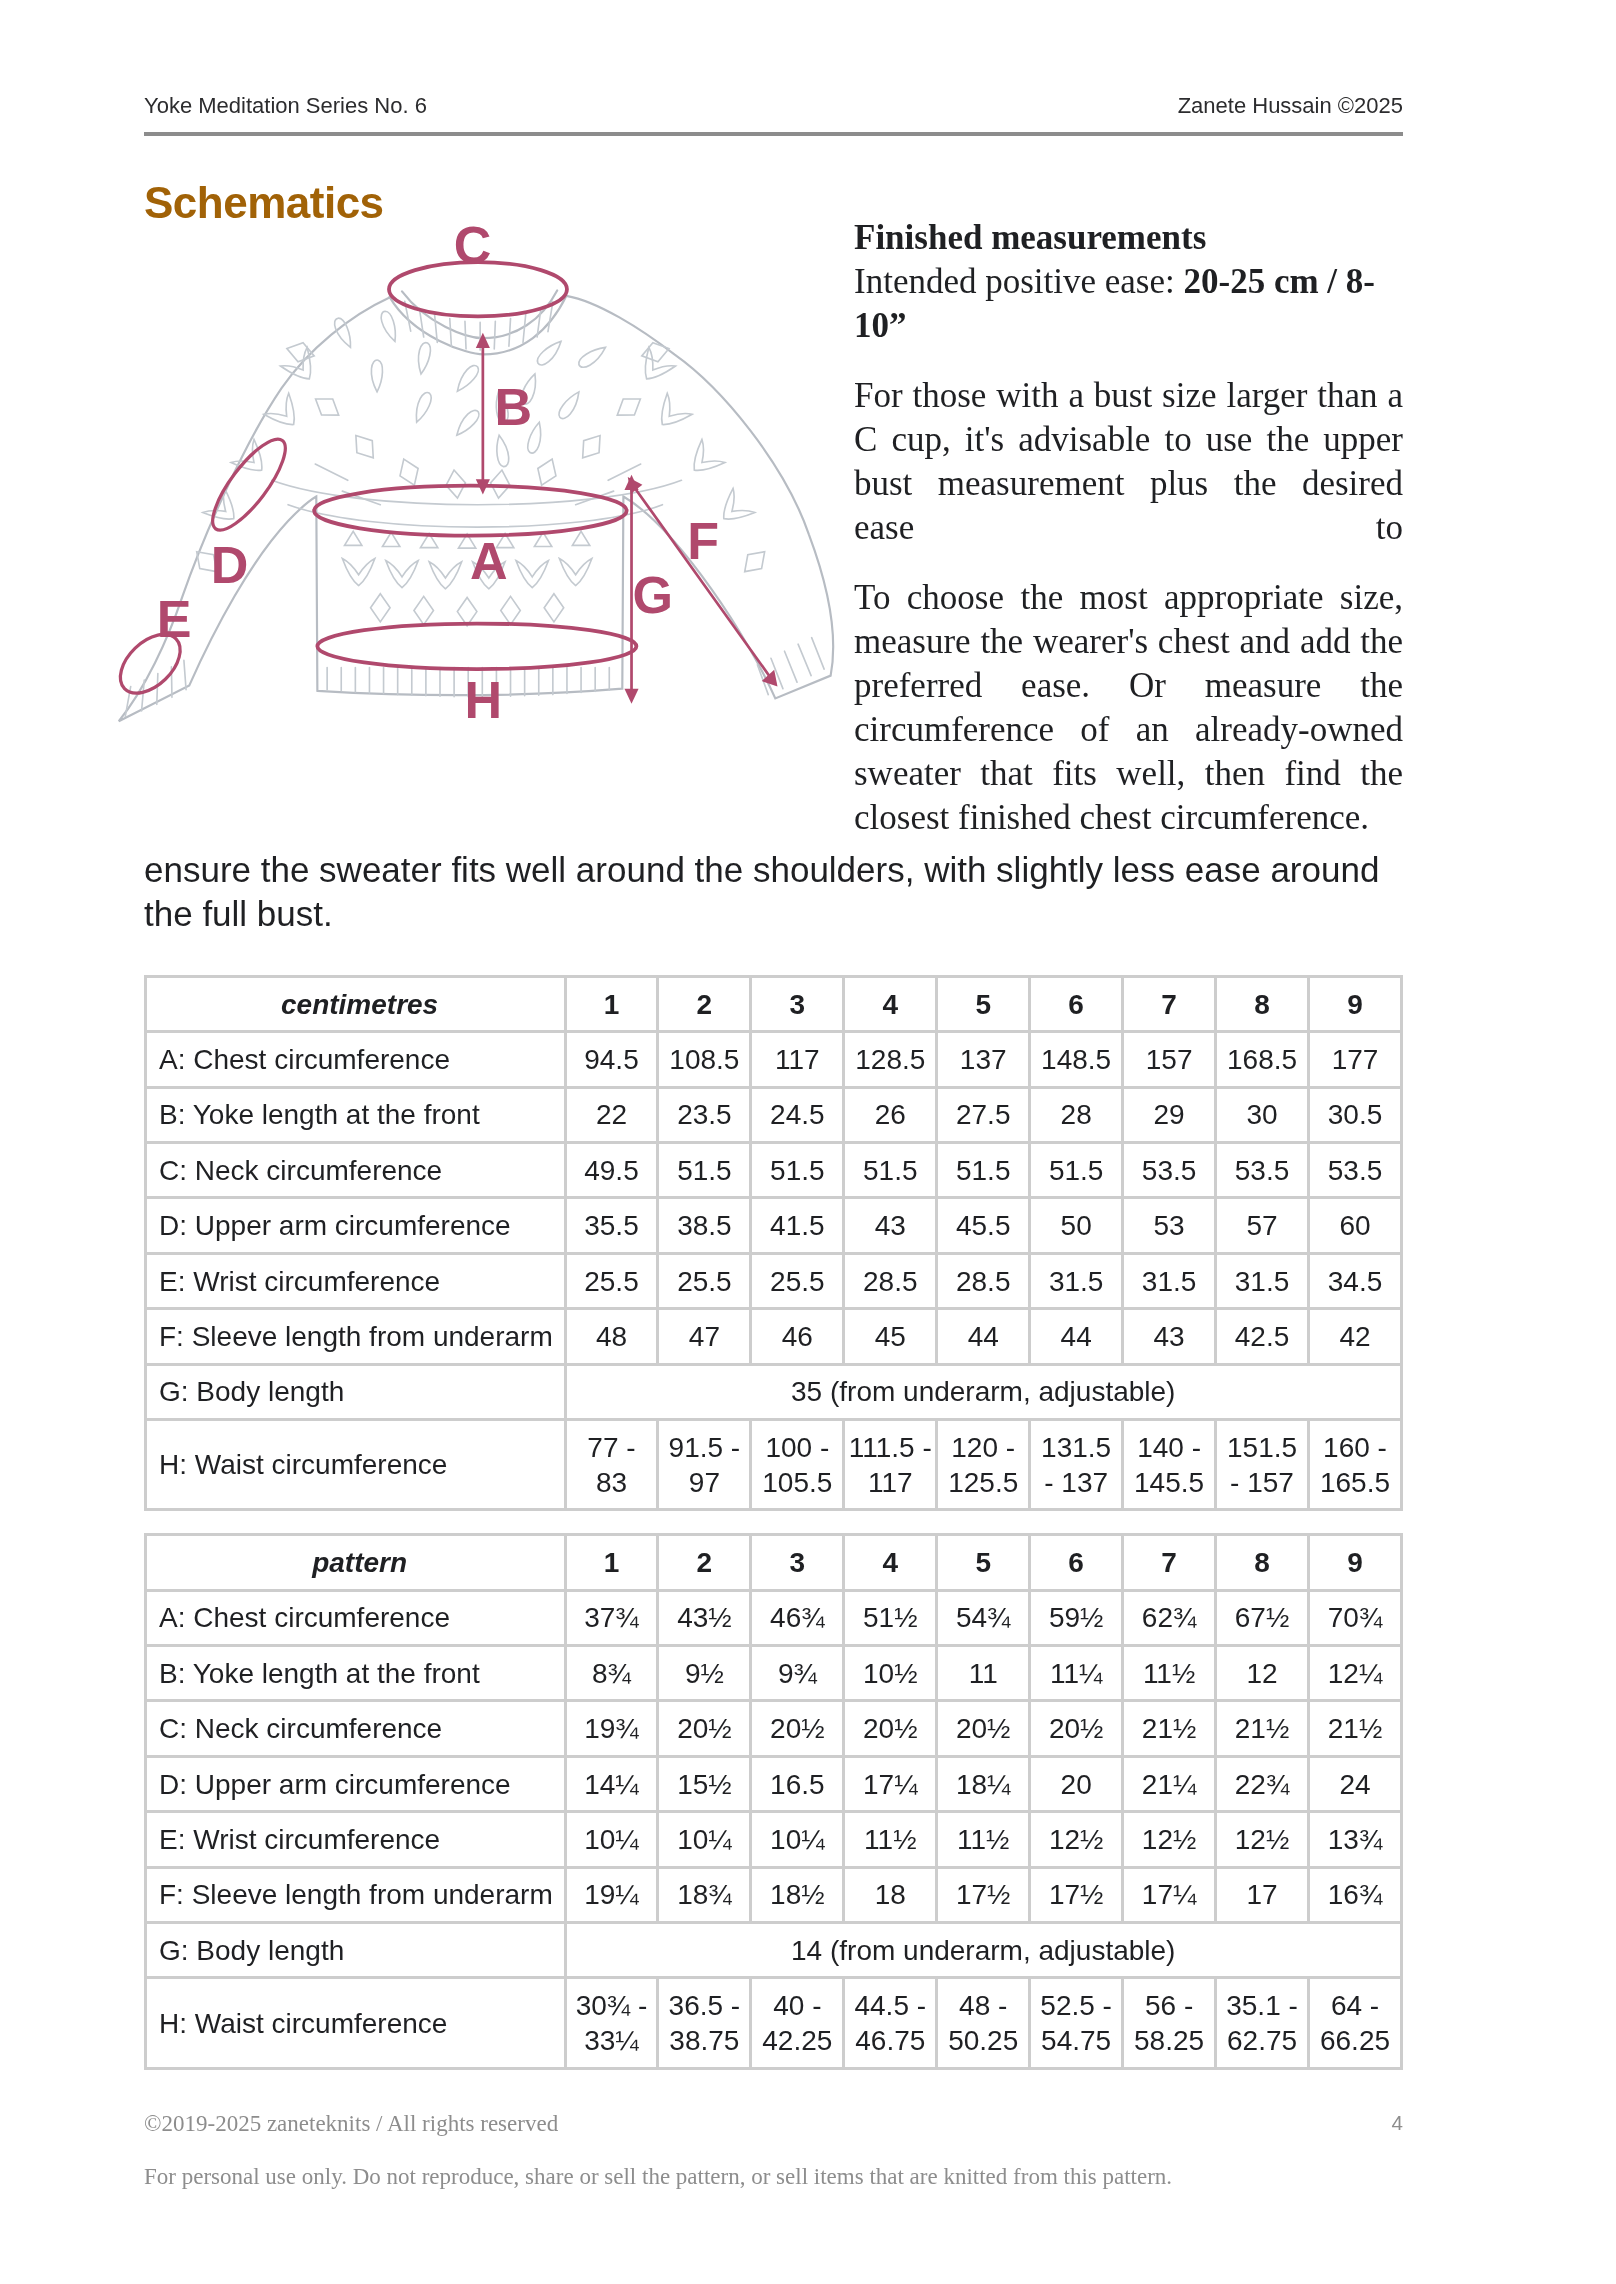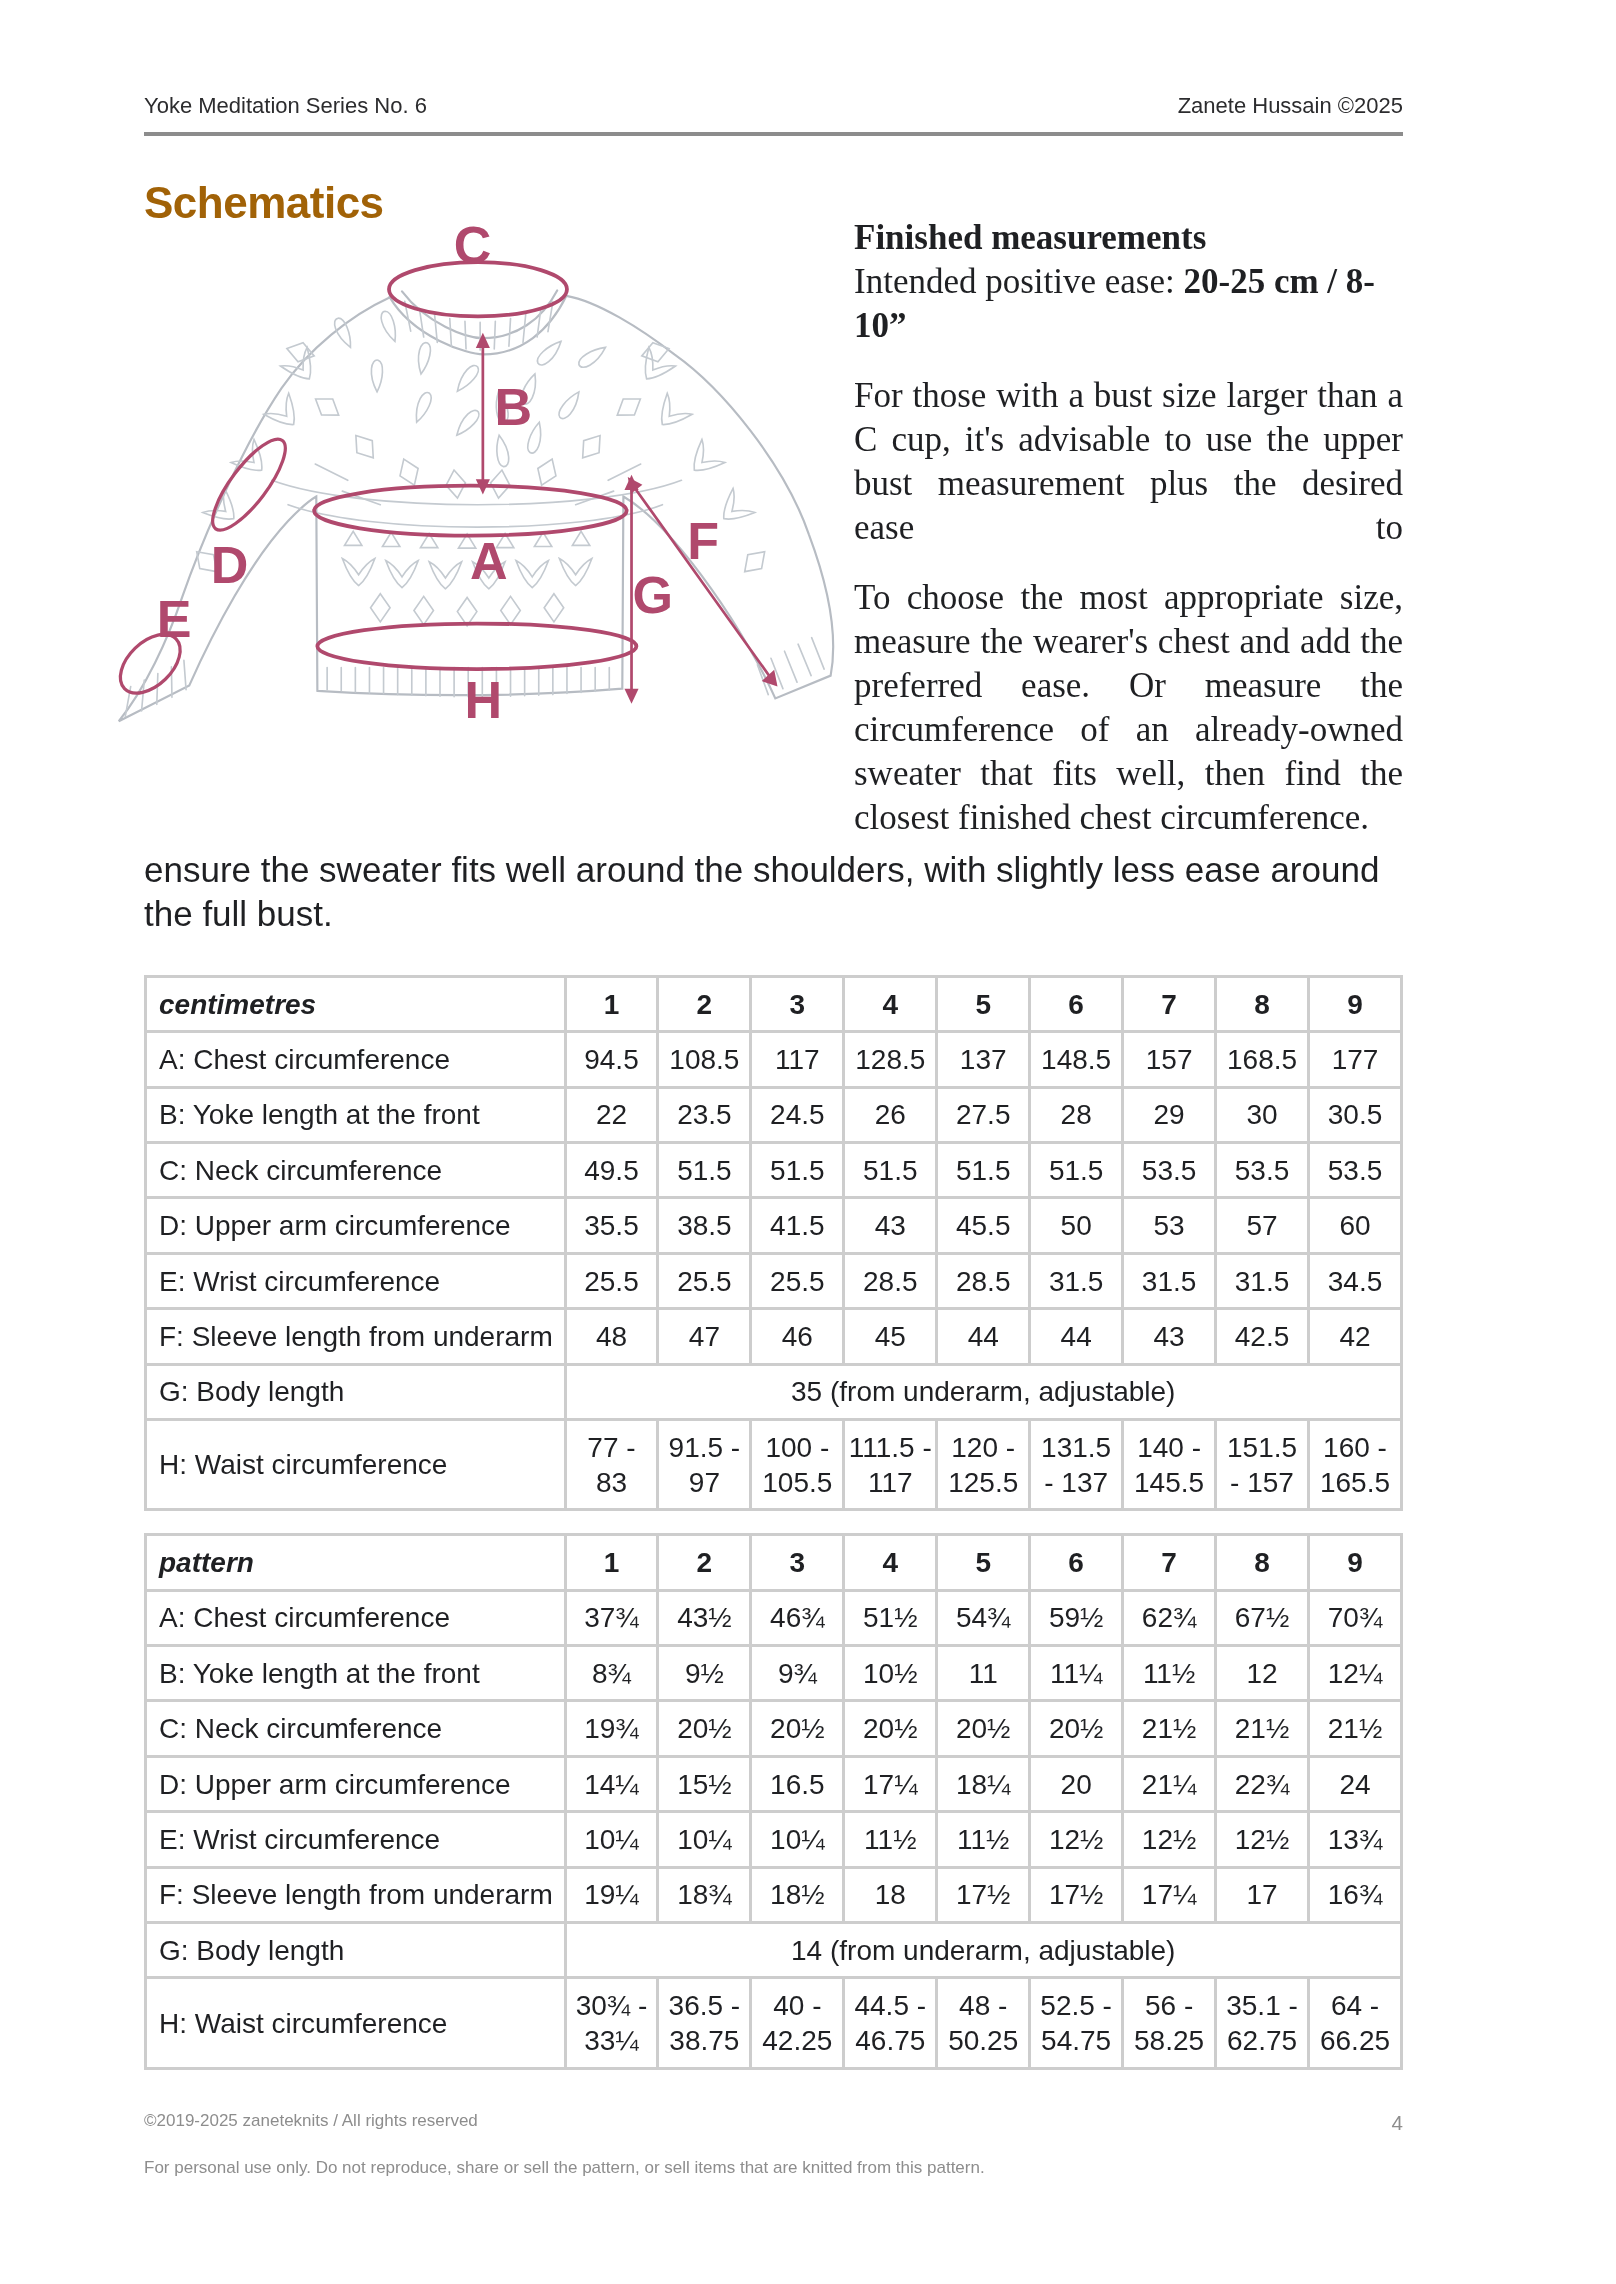--- a/index.html
+++ b/index.html
@@ -43,29 +43,29 @@
     margin-top:22px;
   }
   table.size-table.first{margin-top:39px;}
   table.size-table th,table.size-table td{
     border:3.3px solid #cdcdcd;background:#ffffff;
     text-align:center;vertical-align:middle;
     padding:8.7px 3.3px;
   }
   table.size-table .label-col{width:33.4%;}
   table.size-table th.unit-cell{
-    text-align:left;padding-left:12px;font-weight:bold;font-style:italic;
+    text-align:center;padding-left:12px;font-weight:bold;font-style:italic;
   }
   table.size-table th{font-weight:bold;}
   table.size-table td.label-cell{
     text-align:left;padding-left:12px;white-space:nowrap;
   }
   .footer{
     position:absolute;left:144px;right:144px;top:2111px;
-    font-size:17px;color:#8d8d8d;
+    font-size:23px;color:#8d8d8d;font-family:Liberation Serif, serif;
   }
   .footer .line2{margin-top:27px;}
   .page-number{
     position:absolute;right:144px;top:2111px;
     font-size:20.6px;color:#8d8d8d;
   }
   
   .outline{stroke:#b7bcc3;stroke-width:4;fill:none;stroke-linecap:round;}
   .pat{stroke:#c4cad0;stroke-width:3;fill:none;stroke-linecap:round;}
   .ann{stroke:#b0496d;fill:none;stroke-linecap:round;}

